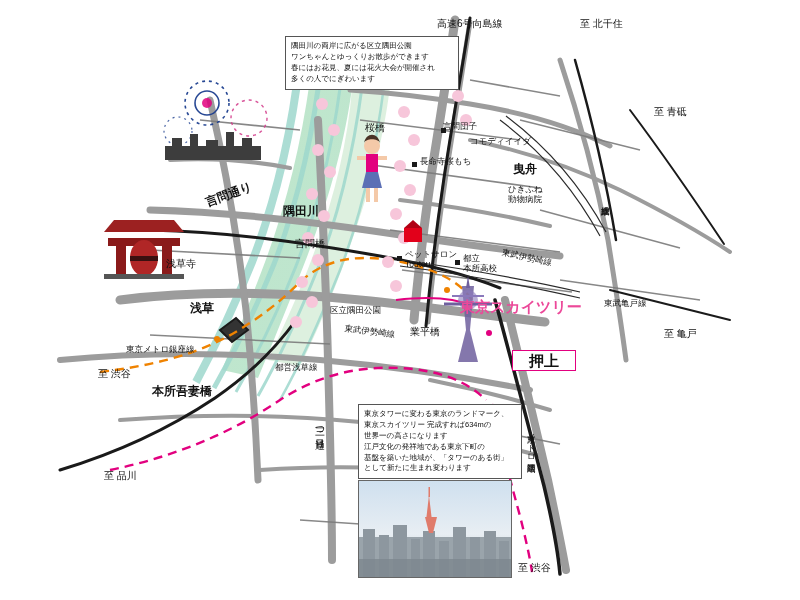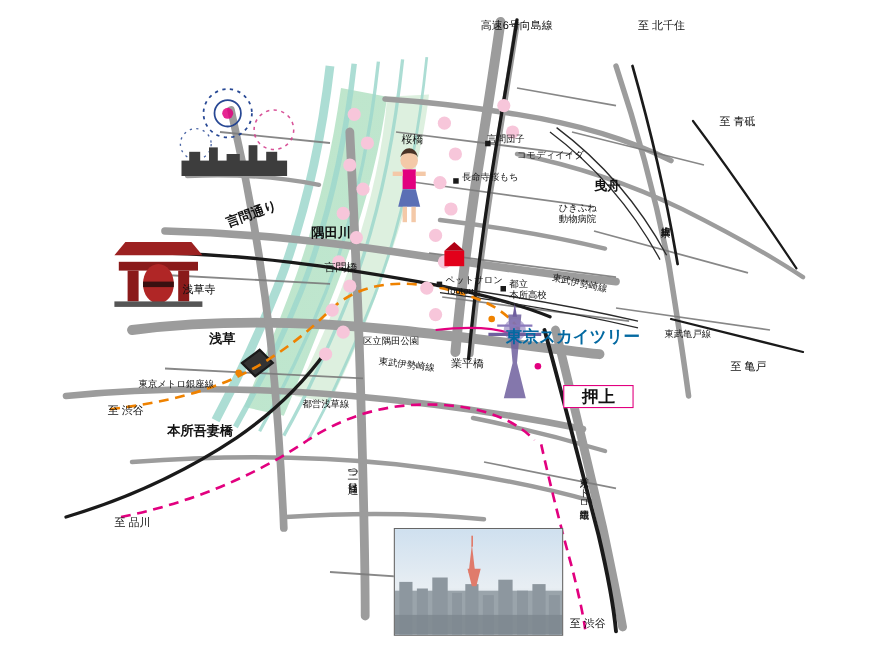--- a/index.html
+++ b/index.html
@@ -190,22 +190,36 @@
       <rect x="357" y="156" width="9" height="4" fill="#f4c9a8"></rect>
       <rect x="378" y="156" width="9" height="4" fill="#f4c9a8"></rect>
     </g>
 
     <g>
       <rect x="404" y="228" width="18" height="14" fill="#e2001a"></rect>
       <path d="M404 228 L 413 220 L 422 228 Z" fill="#b00014"></path>
     </g>
   </svg>
 
-
-
+  <div class="callout" style="left:285px;top:36px;width:162px;">
+    <span style="white-space:pre-line;">隅田川の両岸に広がる区立隅田公園
+ワンちゃんとゆっくりお散歩ができます
+春にはお花見、夏には花火大会が開催され
+多くの人でにぎわいます</span>
+  </div>
+
+
+  <div class="callout" style="left:358px;top:404px;width:152px;">
+    <span style="white-space:pre-line;">東京タワーに変わる東京のランドマーク、
+東京スカイツリー 完成すれば634mの
+世界一の高さになります
+江戸文化の発祥地である東京下町の
+基盤を築いた地域が、「タワーのある街」
+として新たに生まれ変わります</span>
+  </div>
 
   <div class="photo" style="left:358px;top:480px;width:152px;height:96px;">
     <svg class="img" viewBox="0 0 152 96" preserveAspectRatio="none">
       <defs>
         <linearGradient id="sky" x1="0" y1="0" x2="0" y2="1">
           <stop offset="0%" stop-color="#cfe0ef"></stop>
           <stop offset="55%" stop-color="#e8eef3"></stop>
           <stop offset="100%" stop-color="#b9c3c9"></stop>
         </linearGradient>
       </defs>
@@ -234,39 +248,39 @@
     </svg>
   </div>
 
 
   <div class="lbl" style="left:365px;top:122px;">桜橋</div>
   <div class="sq" style="left:441px;top:128px;"></div>
   <div class="lbl sm" style="left:427px;top:122px;margin-left:16px;">言問団子</div>
   <div class="lbl sm" style="left:452px;top:137px;margin-left:18px;">コモディイイダ</div>
   <div class="sq" style="left:412px;top:162px;"></div>
   <div class="lbl sm" style="left:420px;top:157px;">長命寺桜もち</div>
-  <div class="lbl mid" style="left:540px;top:163px;">曳舟</div>
+  <div class="lbl mid" style="left:513px;top:163px;">曳舟</div>
   <div class="lbl sm" style="left:508px;top:185px;white-space:pre-line;">ひきふね
 動物病院</div>
   <div class="lbl mid" style="left:283px;top:205px;">隅田川</div>
   <div class="lbl" style="left:295px;top:238px;">言問橋</div>
   <div class="sq" style="left:397px;top:256px;"></div>
   <div class="lbl sm" style="left:405px;top:250px;white-space:pre-line;">ペットサロン
 Toutou</div>
   <div class="sq" style="left:455px;top:260px;"></div>
   <div class="lbl sm" style="left:463px;top:254px;white-space:pre-line;">都立
 本所高校</div>
   <div class="lbl" style="left:166px;top:258px;">浅草寺</div>
   <div class="lbl mid" style="left:190px;top:302px;">浅草</div>
   <div class="lbl sm" style="left:330px;top:306px;">区立隅田公園</div>
   <div class="lbl" style="left:410px;top:326px;">業平橋</div>
   <div class="lbl mid" style="left:152px;top:385px;">本所吾妻橋</div>
   <div class="lbl mid" style="left:344px;top:364px;"></div>
 
-  <div class="lbl big" style="left:460px;top:298px;color:#0369a1;">東京スカイツリー</div>
+  <div class="lbl big" style="left:460px;top:298px;color:#ec4899;">東京スカイツリー</div>
   <div class="lbl big" style="left:512px;top:350px;color:#111;background:#ffffff;padding:1px 16px;border:1px solid #e2007f;">押上</div>
 
   <div class="lbl" style="left:437px;top:18px;">高速6号向島線</div>
   <div class="lbl sm v" style="left:600px;top:200px;">京成押上線</div>
   <div class="lbl sm" style="left:503px;top:248px;transform:rotate(12deg);transform-origin:left top;">東武伊勢崎線</div>
   <div class="lbl sm" style="left:604px;top:299px;">東武亀戸線</div>
   <div class="lbl sm" style="left:345px;top:324px;transform:rotate(7deg);transform-origin:left top;">東武伊勢崎線</div>
   <div class="lbl sm" style="left:126px;top:345px;text-align:right;">東京メトロ銀座線</div>
   <div class="lbl sm" style="left:275px;top:363px;">都営浅草線</div>
   <div class="lbl mid" style="left:204px;top:197px;transform:rotate(-20deg);transform-origin:left top;">言問通り</div>

